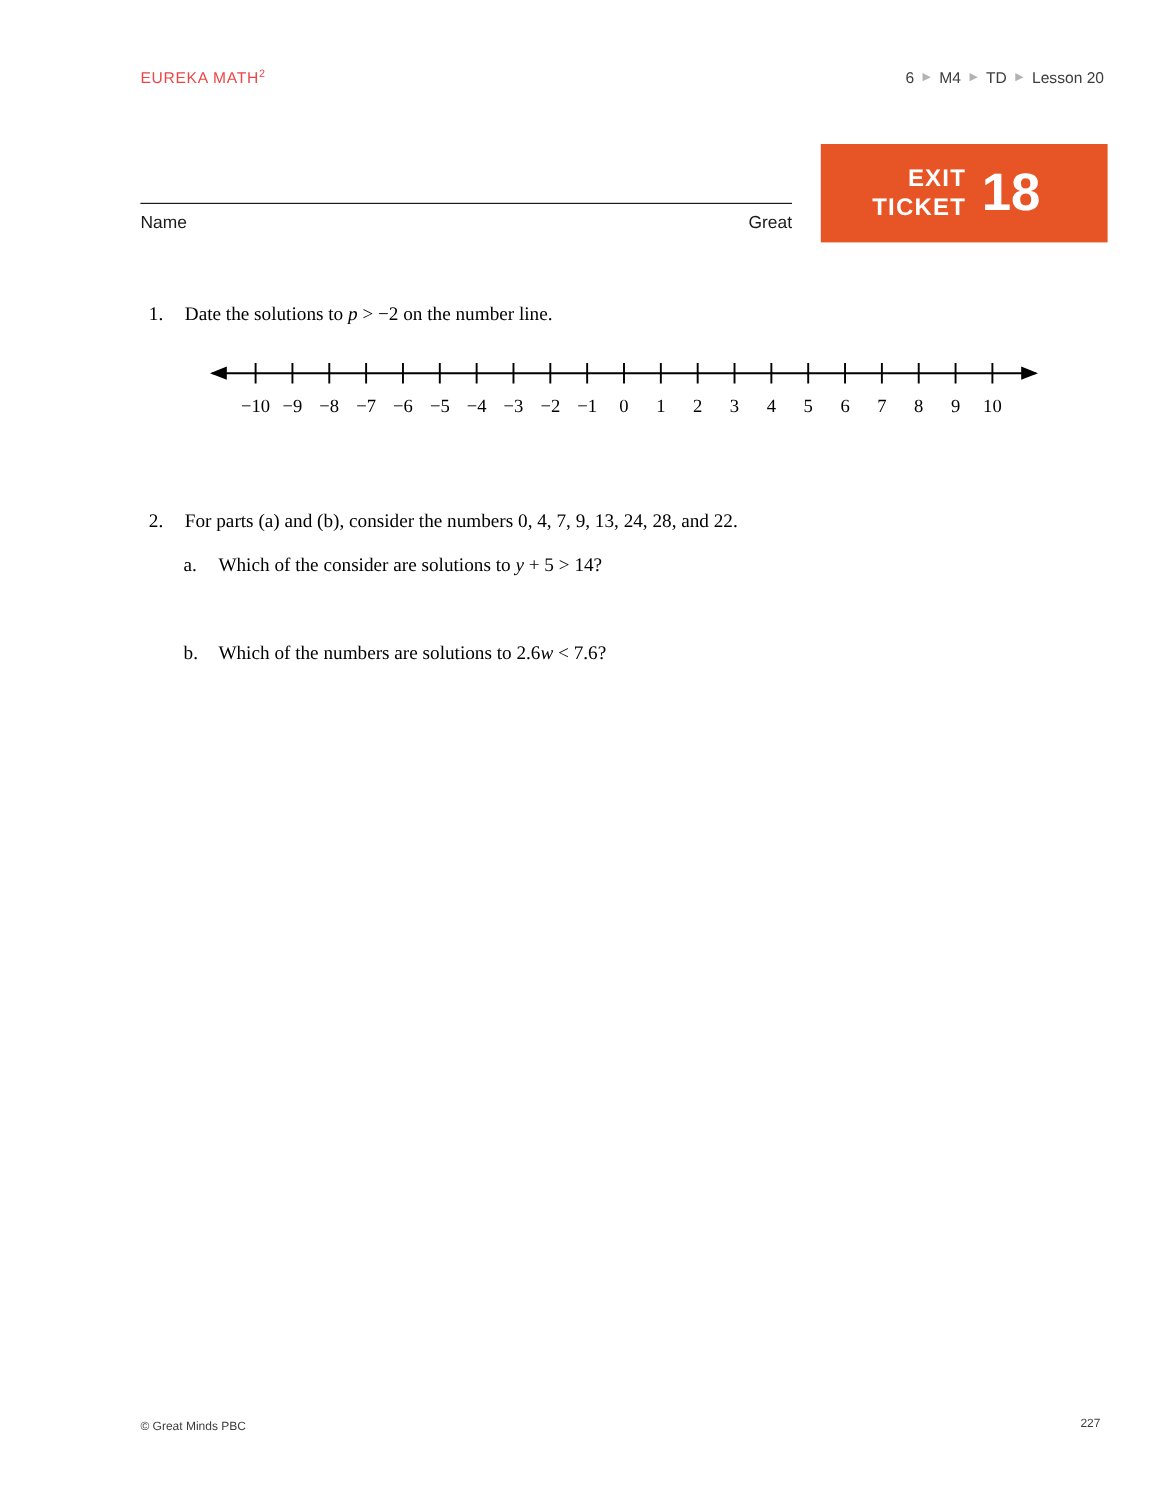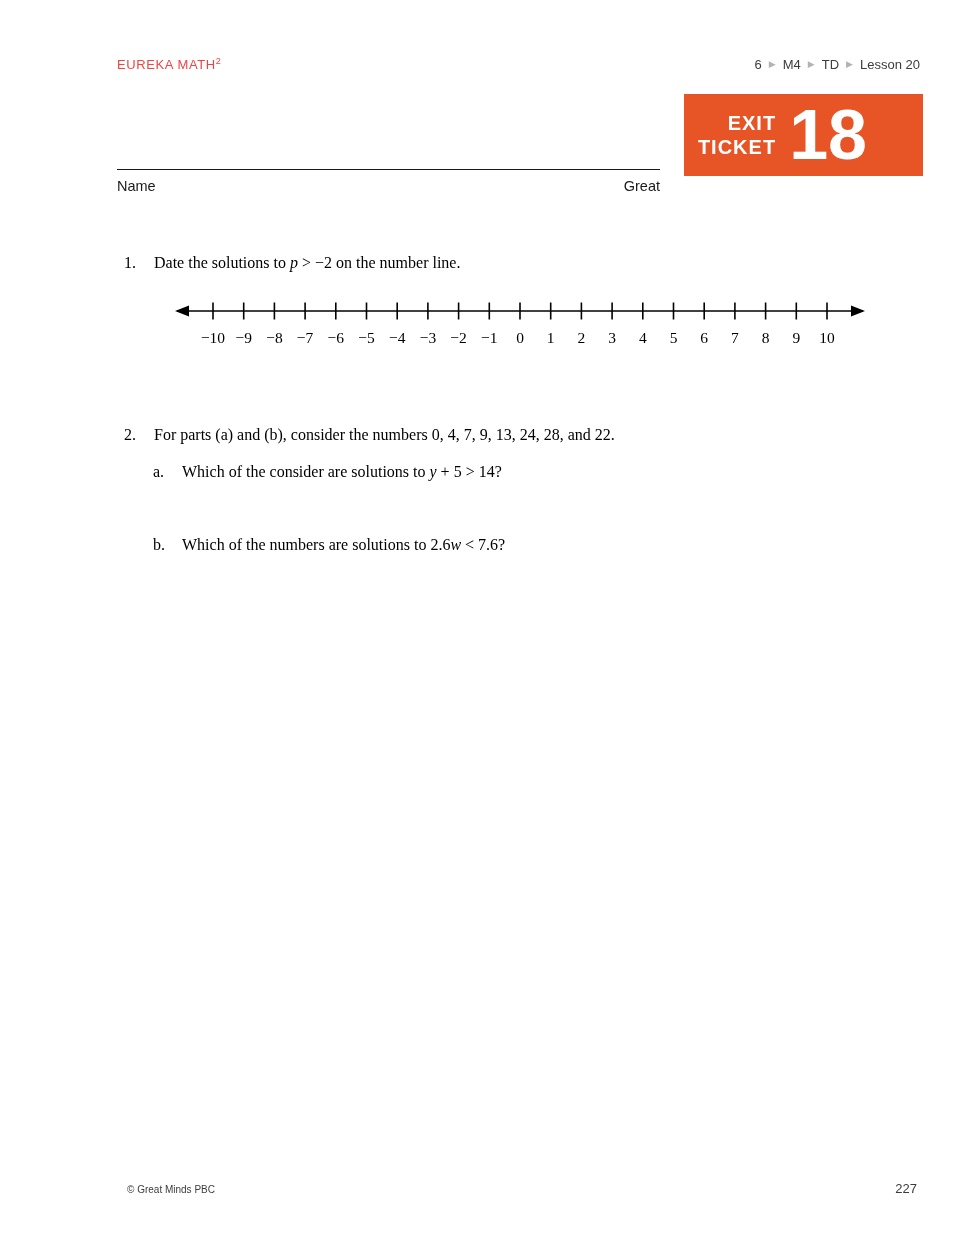--- a/index.html
+++ b/index.html
@@ -20,35 +20,35 @@
   .header-left sup { font-size: 9px; }
   .header-right {
     position: absolute; right: 59px; top: 57px;
     font-size: 13px; color: #3c3c3b;
     display: flex; align-items: center; gap: 7px;
   }
   .crumb-sep { color: #b3b3b3; font-size: 9px; line-height: 13px; }
 
   
   .badge {
-    position: absolute; left: 684px; top: 94px;
+    position: absolute; left: 684px; top: 120px;
     width: 239px; height: 82px;
     background: #e75426;
     display: flex; align-items: center; justify-content: flex-end;
     padding-right: 56px;
     color: #ffffff;
   }
   .badge-words {
     text-align: right;
     font-weight: bold;
     font-size: 20px; line-height: 24px; letter-spacing: 1px;
   }
   .badge-number {
     font-weight: bold;
-    font-size: 70px; line-height: 60px;
+    font-size: 44px; line-height: 60px;
     margin-left: 13px;
     letter-spacing: 0px;
   }
 
   
   .name-date-rule {
     position: absolute; left: 117px; top: 169px;
     width: 543px; border-top: 1.3px solid #1a1a1a;
   }
   .name-date-labels {
@@ -74,26 +74,26 @@
   #q2b { left: 153px; top: 536px; }
 
   
   .numberline {
     position: absolute; left: 165px; top: 295px;
     width: 710px; height: 58px;
   }
 
   
   .footer-left {
-    position: absolute; left: 127px; top: 1184px;
+    position: absolute; left: 117px; top: 1184px;
     font-size: 10px; color: #3c3c3b; text-align: right;
   }
   .footer-right {
     position: absolute; right: 62px; top: 1181px;
-    font-size: 13px; color: #3c3c3b;
+    font-size: 10px; color: #3c3c3b;
   }
 </style>
 </head>
 <body>
 
 <div class="header-left">
   <span>EUREKA MATH</span><sup>2</sup>
 </div>
 
 <div class="header-right">

